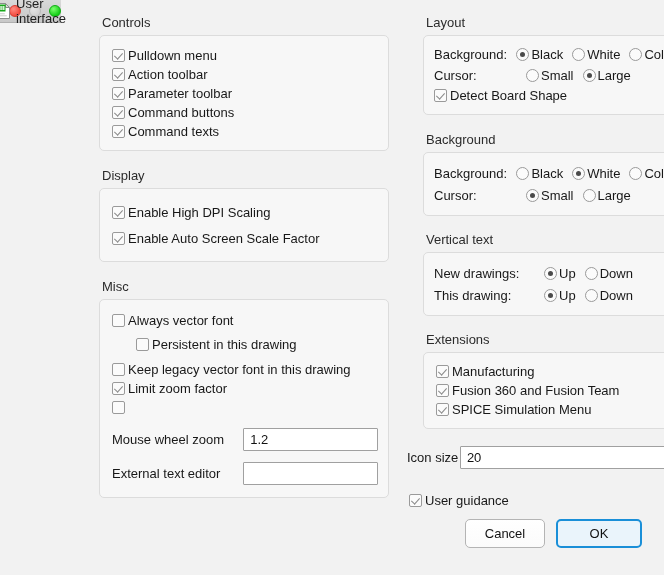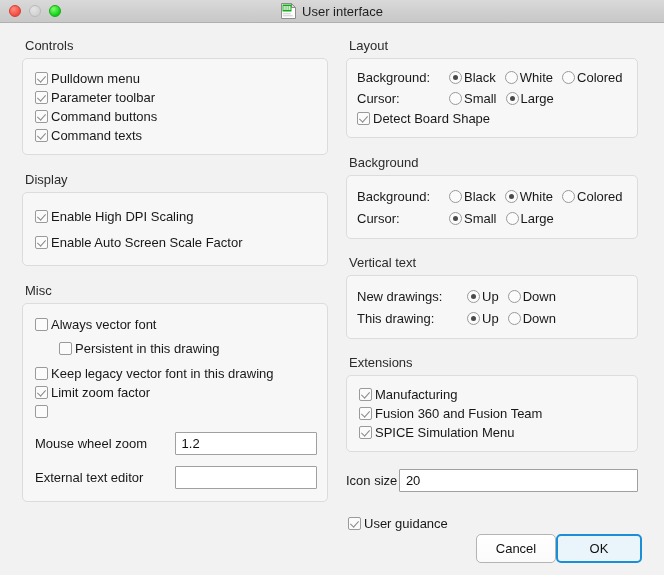--- a/index.html
+++ b/index.html
@@ -9,21 +9,21 @@
     overflow: hidden;
     font-family: "Liberation Sans", sans-serif;
     background: #f2f2f2;
   }
 
   #window {
     position: relative;
     width: 664px; height: 575px;
     background: #f2f2f2;
     display: flex;
-    flex-direction: column;
+    flex-direction: row;
   }
 
   
   #titlebar {
     position: relative;
     height: 23px;
     flex: 0 0 23px;
     background: linear-gradient(to bottom, #d9d9d9 0%, #cfcfcf 55%, #c8c8c8 100%);
     border-bottom: 1px solid #b0b0b0;
     display: flex;
@@ -69,21 +69,21 @@
     position: relative;
     padding: 0;
   }
   .col {
     position: absolute;
     top: 0;
   }
   #col-left  { left: 22px;  width: 306px; }
   #col-right { left: 346px; width: 292px; }
 
-  .section { margin-bottom: 0; }
+  .section { margin-bottom: 0; margin-left: 16px; }
   .section-title {
     font-size: 13px;
     color: #2b2b2b;
     font-weight: 400;
     margin: 0 0 5px 3px;
   }
   .groupbox {
     border: 1px solid #dcdcdc;
     border-radius: 5px;
     background: #f7f7f7;
@@ -163,22 +163,23 @@
     padding: 0 6px;
     display: flex;
     align-items: center;
     border-radius: 1px;
   }
 
   
   #buttons {
     position: absolute;
     right: 22px;
-    bottom: 12px;
-    display: flex;
+    bottom: 27px;
+    display: flex;
+    gap: 11px;
   }
   .btn {
     height: 29px;
     min-width: 80px;
     border-radius: 5px;
     font-size: 13px;
     display: flex;
     align-items: center;
     justify-content: center;
     padding: 0 16px;
@@ -231,20 +232,24 @@
 
       <div class="section">
         <div class="section-title">Controls</div>
         <div class="groupbox" style="padding:9px 10px 9px 12px;">
           <div class="row chk-row">
             <span class="cb on"></span>
             <span class="cb-label">Pulldown menu</span>
           </div>
           <div class="row chk-row">
             <span class="cb on"></span>
+            <span class="cb-label">Action toolbar</span>
+          </div>
+          <div class="row chk-row">
+            <span class="cb on"></span>
             <span class="cb-label">Parameter toolbar</span>
           </div>
           <div class="row chk-row">
             <span class="cb on"></span>
             <span class="cb-label">Command buttons</span>
           </div>
           <div class="row chk-row">
             <span class="cb on"></span>
             <span class="cb-label">Command texts</span>
           </div>

